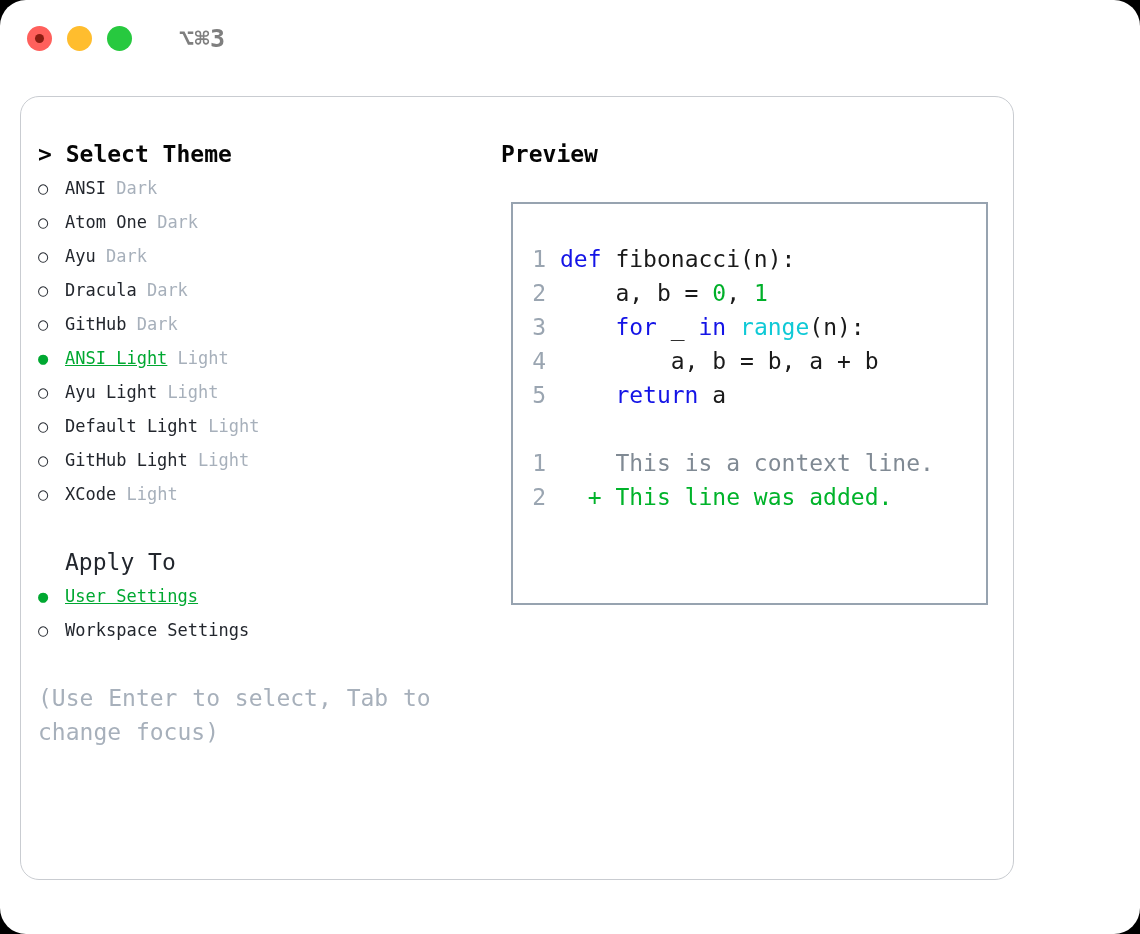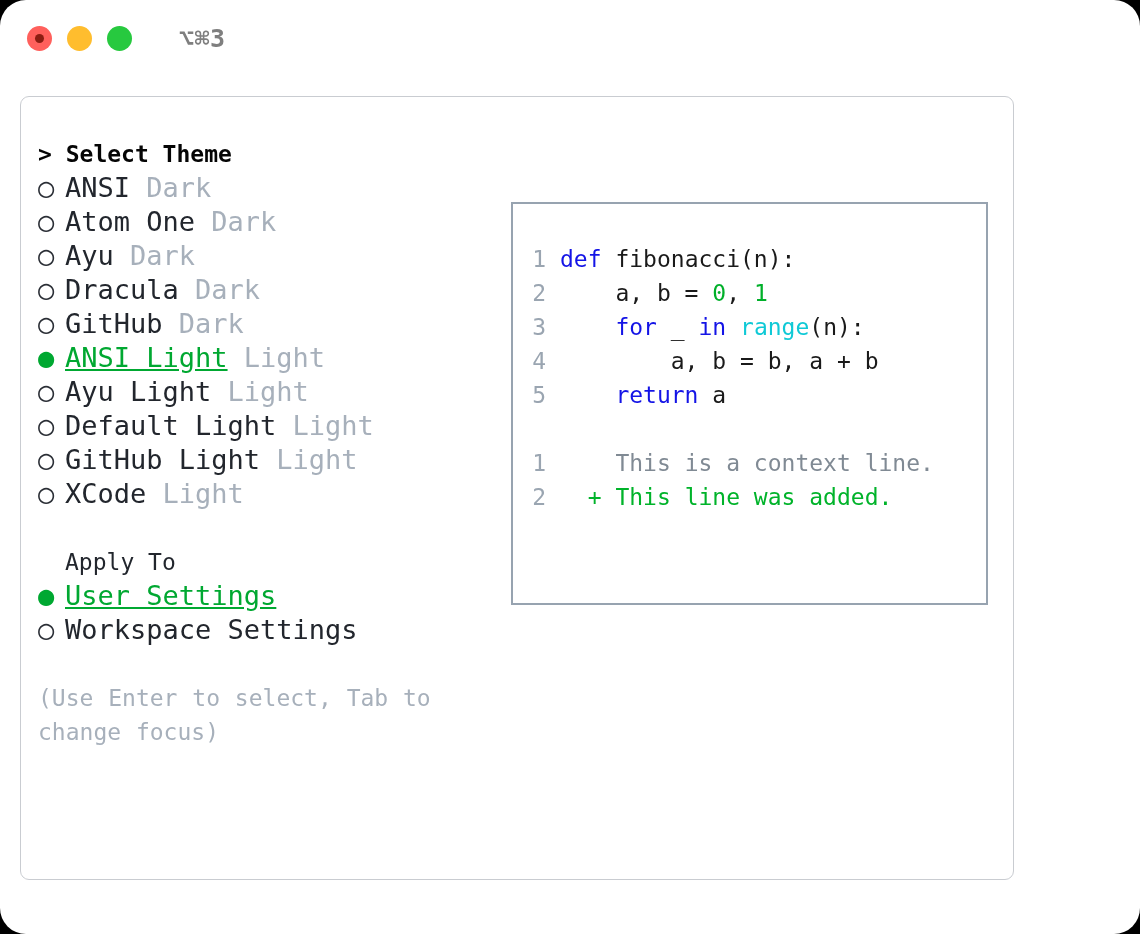--- a/index.html
+++ b/index.html
@@ -65,21 +65,21 @@
   }
 
   
   .panel {
     position: absolute;
     left: 20px;
     top: 96px;
     width: 994px;
     height: 784px;
     border: 1.5px solid #c9ccd1;
-    border-radius: 9px;
+    border-radius: 19px;
     box-sizing: border-box;
     background: #ffffff;
   }
 
   
   .left-col {
     position: absolute;
     left: 17px;
     top: 40px;
     width: 440px;
@@ -93,21 +93,21 @@
 
   .section-header {
     font-size: 23px;
     font-weight: bold;
     color: #050505;
     line-height: 34px;
     white-space: pre;
   }
 
   .opt-row {
-    font-size: 27px;
+    font-size: 17px;
     line-height: 34px;
     color: #2b2f36;
     white-space: pre;
     display: block;
   }
   .marker {
     display: inline-block;
     width: 27px;
     color: #2b2f36;
   }
@@ -215,20 +215,23 @@
       <div id="apply-list">
           <div class="opt-row selected"><span class="marker">●</span><span class="opt-name">User Settings</span></div>
           <div class="opt-row"><span class="marker">○</span><span class="opt-name">Workspace Settings</span></div>
         </div>
 
       <div class="spacer-row"></div>
 
       <div class="hint">(Use Enter to select, Tab to change focus)</div>
     </div>
 
+    <div class="right-col">
+      <div class="section-header">Preview</div>
+    </div>
 
     <div class="preview-box">
       <div class="code" id="code-block"><div><span class="ln">1</span><span class="kw">def </span><span class="id">fibonacci</span><span class="punc">(n):</span></div><div><span class="ln">2</span><span class="id">    a, b = </span><span class="num">0</span><span class="punc">, </span><span class="num">1</span></div><div><span class="ln">3</span><span class="kw">    for </span><span class="id">_ </span><span class="kw">in </span><span class="fn">range</span><span class="punc">(n):</span></div><div><span class="ln">4</span><span class="id">        a, b = b, a + b</span></div><div><span class="ln">5</span><span class="kw">    return </span><span class="id">a</span></div></div>
       <div class="diff" id="diff-block"><div><span class="ln">1</span><span class="d-ctx"><span>    </span><span>This is a context line.</span></span></div><div><span class="ln">2</span><span class="d-add"><span>  + </span><span>This line was added.</span></span></div></div>
     </div>
 
   </div>
 </div>
 
 </body></html>

